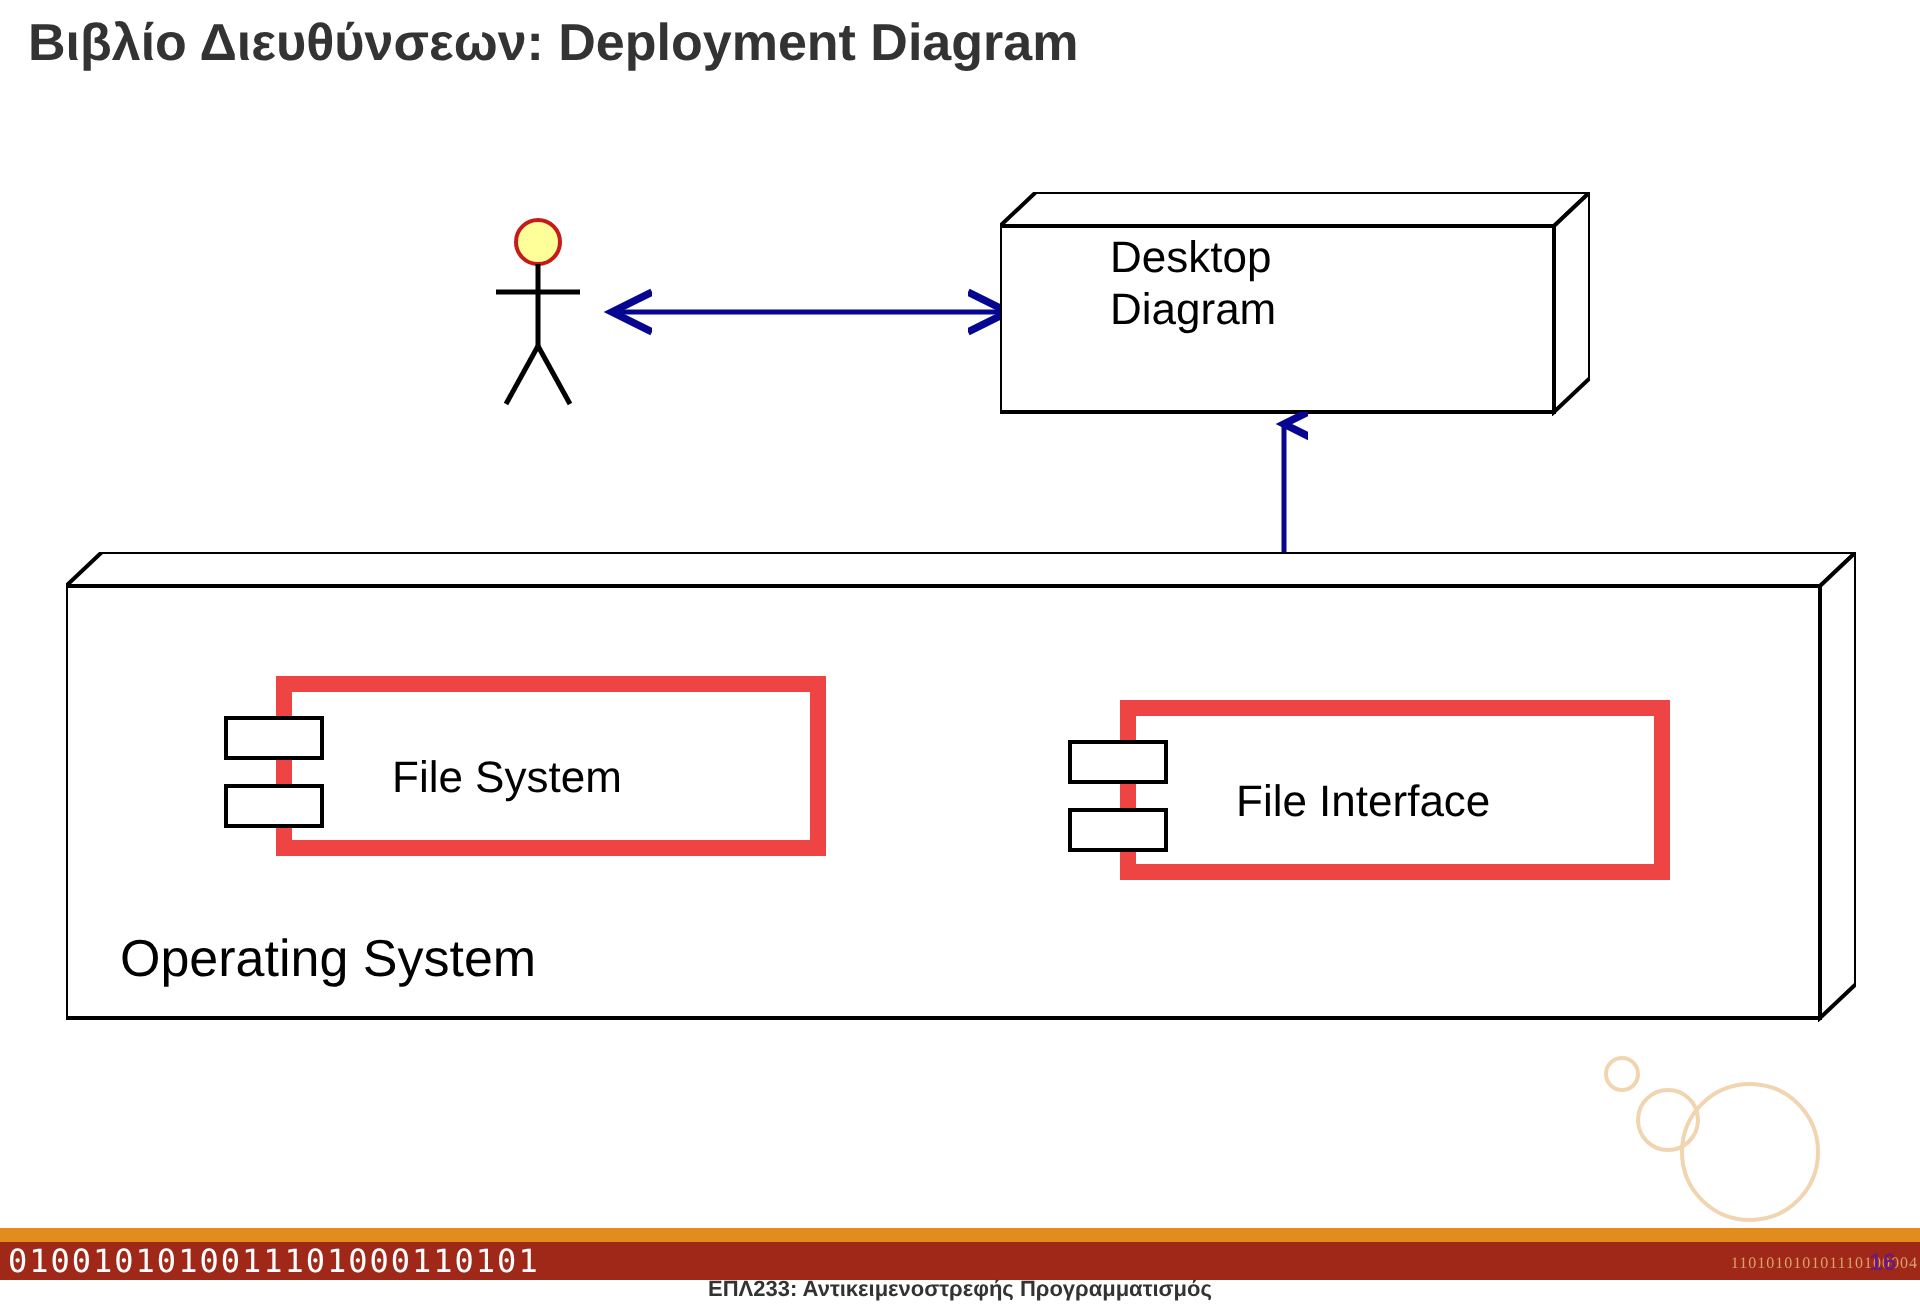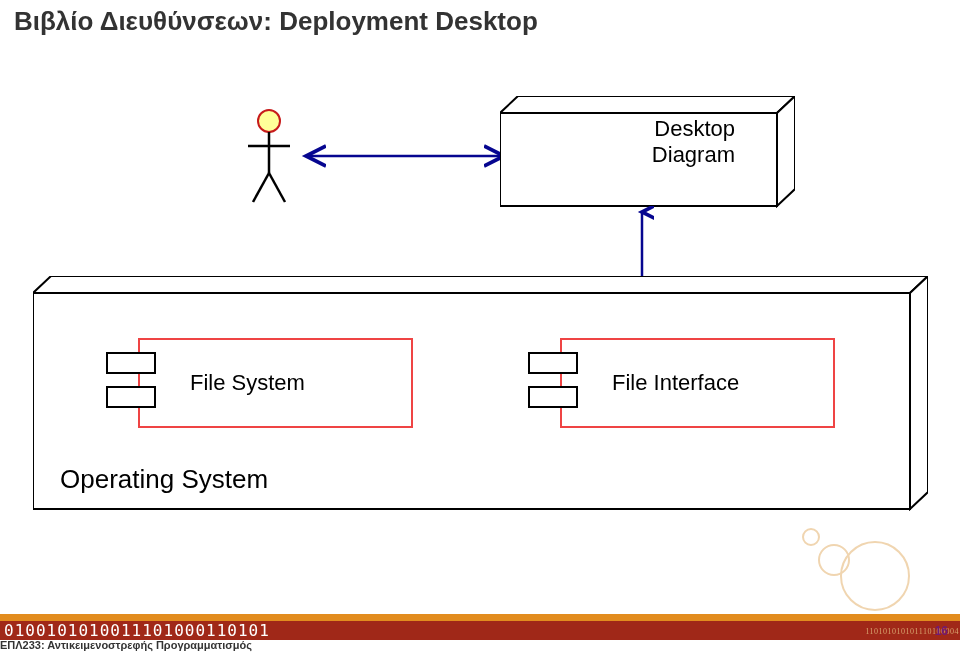--- a/index.html
+++ b/index.html
@@ -40,21 +40,21 @@
       left: 500px;
       top: 50px;
       width: 295px;
       height: 112px;
     }
     .desktop-label {
       position: absolute;
       left: 555px;
       top: 70px;
       width: 180px;
-      text-align: right;
+      text-align: left;
       font-size: 22px;
       font-weight: normal;
       color: #000;
       line-height: 1.2;
     }
     
     .os-node {
       position: absolute;
       left: 33px;
       top: 230px;
@@ -66,42 +66,42 @@
       left: 60px;
       top: 418px;
       font-size: 26px;
       color: #000;
     }
     
     .component {
       position: absolute;
       width: 275px;
       height: 90px;
-      border: 2px solid #ef4444;
+      border: 8px solid #ef4444;
       background: #fff;
     }
     .component .tab1, .component .tab2 {
       position: absolute;
       left: -34px;
       width: 50px;
       height: 22px;
       background: #fff;
       border: 2px solid #000;
     }
     .component .tab1 { top: 12px; }
     .component .tab2 { top: 46px; }
     .component .label {
       position: absolute;
       left: 50px;
       top: 30px;
       font-size: 22px;
       color: #000;
     }
     .file-system { left: 138px; top: 292px; }
-    .file-interface { left: 560px; top: 292px; text-decoration: underline; }
+    .file-interface { left: 560px; top: 304px; text-decoration: underline; }
 
     
     .connector {
       position: absolute;
     }
 
     
     .footer {
       position: absolute;
       bottom: 0;
@@ -148,20 +148,21 @@
       font-size: 8px;
       letter-spacing: 0.5px;
       color: #d7a36e;
       white-space: nowrap;
     }
     .footer-course {
       position: absolute;
       bottom: 3px;
       left: 0;
       width: 960px;
+      text-align: center;
       font-size: 11px;
       font-weight: bold;
       color: #333;
     }
     .page-number {
       position: absolute;
       bottom: 16px;
       right: 12px;
       font-size: 12px;
       font-weight: bold;
@@ -180,21 +181,21 @@
       border: 2px solid #f0d5b0;
       border-radius: 50%;
     }
     .c1 { width: 70px; height: 70px; right: 10px; bottom: 5px; }
     .c2 { width: 32px; height: 32px; right: 70px; bottom: 40px; }
     .c3 { width: 18px; height: 18px; right: 100px; bottom: 70px; }
   </style>
 </head>
 <body>
 
-<div class="page-title">Βιβλίο Διευθύνσεων: Deployment Desktop</div>
+<div class="page-title">Βιβλίο Διευθύνσεων: Deployment Diagram</div>
 
 <div class="diagram-area">
 
   <div class="actor">
     <svg width="48" height="100" viewBox="0 0 48 100">
       <circle cx="24" cy="13" r="11" fill="#ffff99" stroke="#c71b1b" stroke-width="2"></circle>
       <line x1="24" y1="24" x2="24" y2="65" stroke="#000" stroke-width="2.5"></line>
       <line x1="3" y1="38" x2="45" y2="38" stroke="#000" stroke-width="2.5"></line>
       <line x1="24" y1="65" x2="8" y2="94" stroke="#000" stroke-width="2.5"></line>
       <line x1="24" y1="65" x2="40" y2="94" stroke="#000" stroke-width="2.5"></line>

